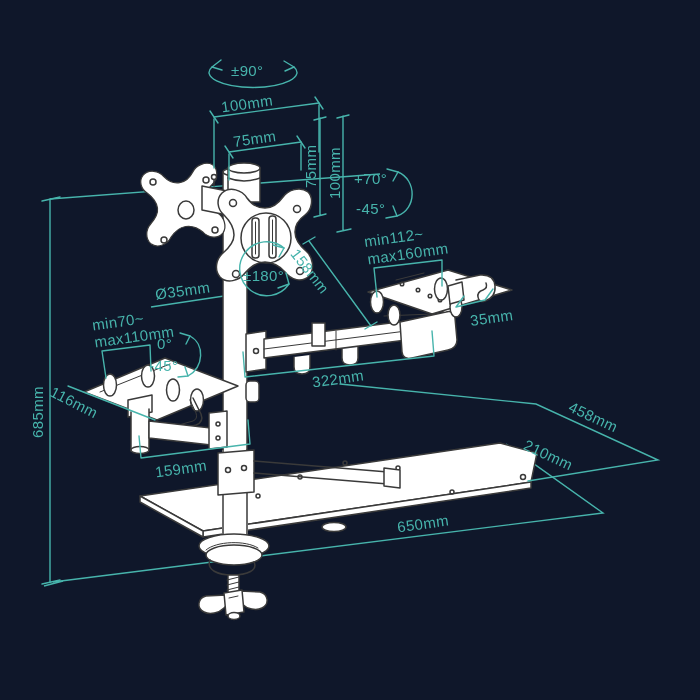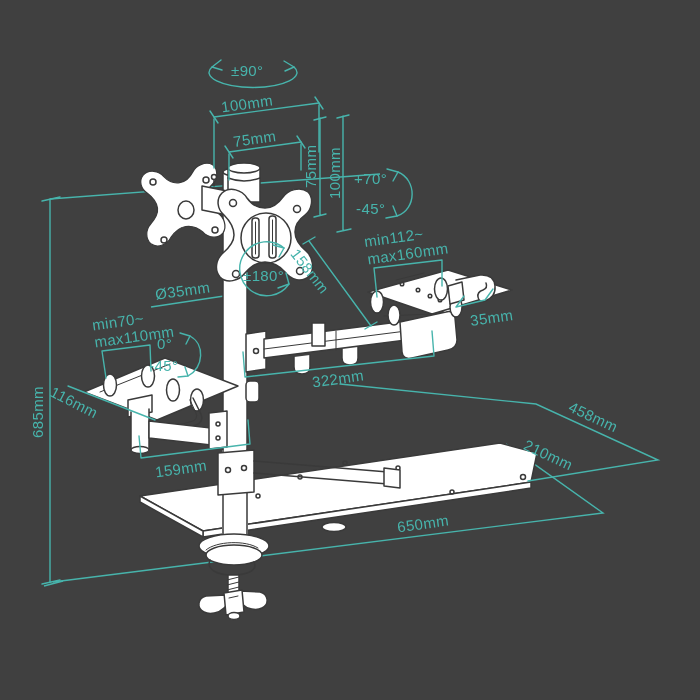--- a/index.html
+++ b/index.html
@@ -1,16 +1,16 @@
 <!DOCTYPE html>
 <html><head>
 <meta charset="utf-8">
 <style>
   html,body{margin:0;padding:0;background:#fff;}
-  .stage{position:relative;width:700px;height:700px;background:#404040;overflow:hidden;
+  .stage{position:relative;width:700px;height:700px;background:#0f172a;overflow:hidden;
          font-family:"Liberation Sans",sans-serif;}
   .stage svg{position:absolute;left:0;top:0;}
   .dim{position:absolute;font-size:15px;line-height:1;color:#47b4ac;white-space:nowrap;
        letter-spacing:.4px;font-family:"Liberation Sans",sans-serif;}
   .tl{transform-origin:top left;}
 </style>
 </head>
 <body>
 
 <div class="stage">

